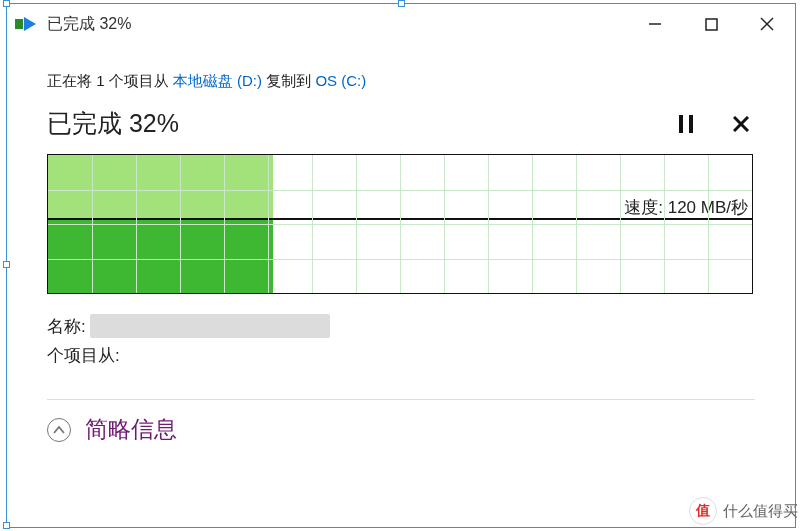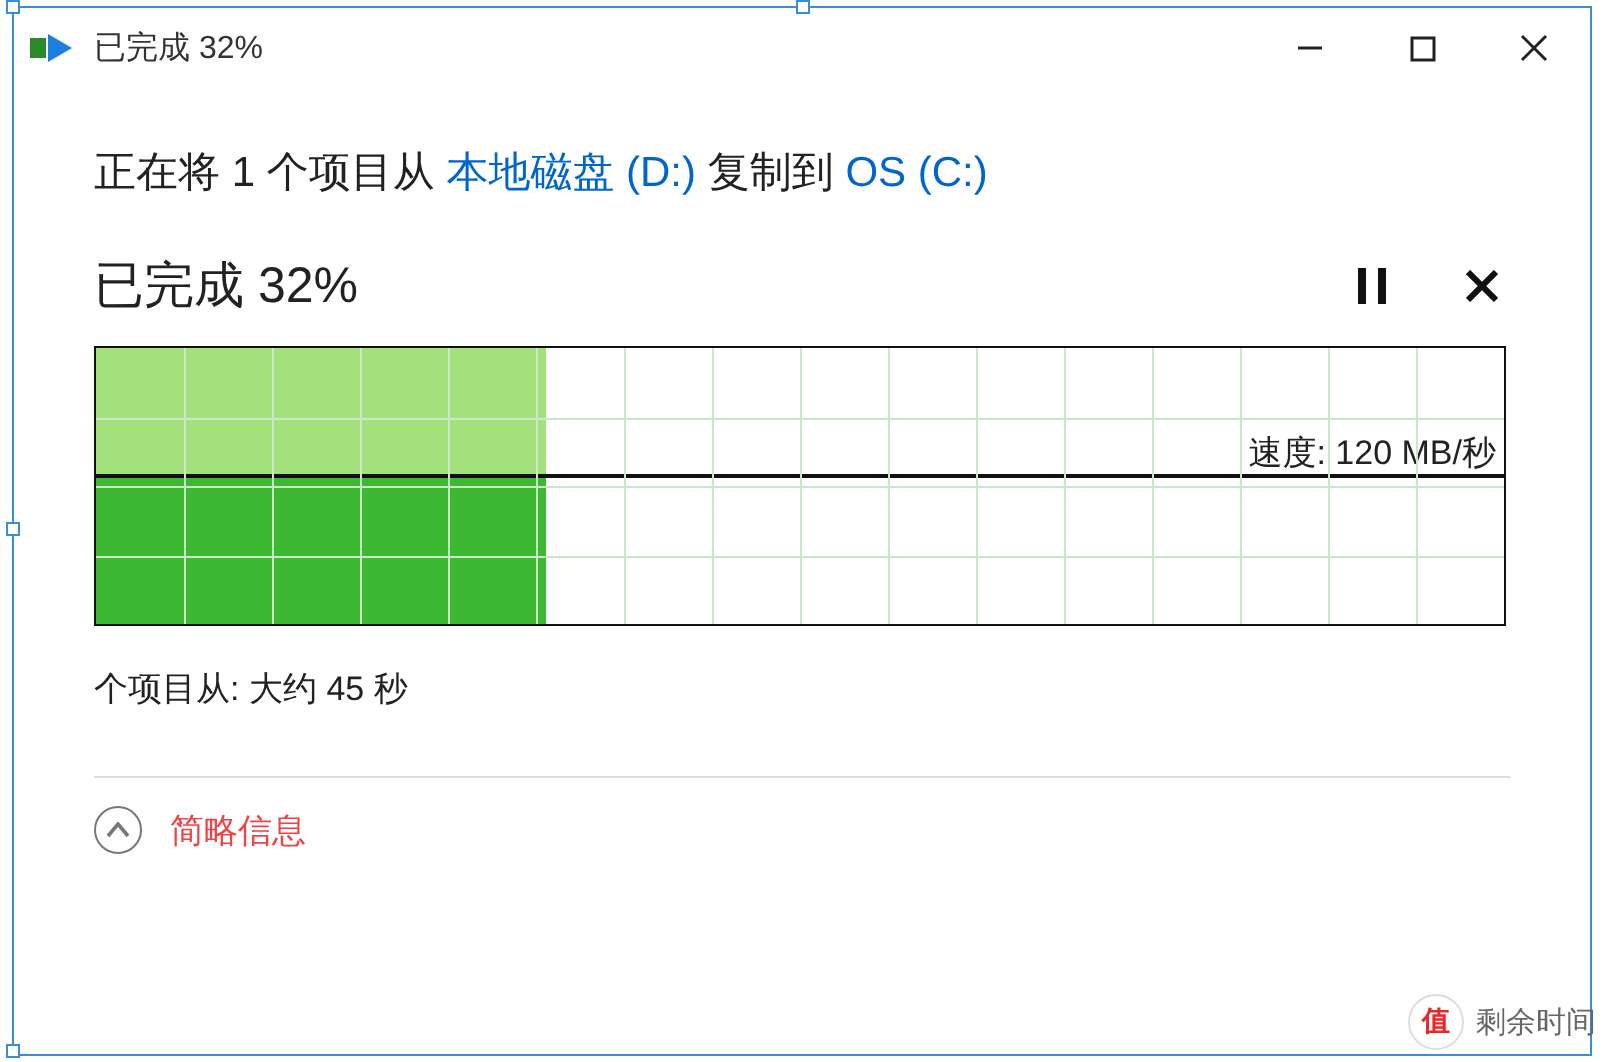--- a/index.html
+++ b/index.html
@@ -50,23 +50,23 @@
     justify-content: center;
     font-size: 14px;
     color: #222;
   }
   .win-btn svg { display: block; }
 
   .content {
     padding: 28px 40px 0 40px;
   }
   .copy-line {
-    font-size: 21px;
-    color: #222;
-    margin-bottom: 26px;
+    font-size: 15px;
+    color: #222;
+    margin-bottom: 16px;
   }
   .copy-line .link { color: #0066cc; }
   .progress-header {
     display: flex;
     align-items: center;
     margin-bottom: 14px;
   }
   .progress-title {
     font-size: 25px;
     color: #222;
@@ -158,22 +158,22 @@
   .collapse-icon {
     width: 24px; height: 24px;
     border: 1.5px solid #777;
     border-radius: 50%;
     display: flex;
     align-items: center;
     justify-content: center;
   }
   .collapse-icon svg { display:block; }
   .collapse-label {
-    font-size: 17px;
-    color: #ef4444;
+    font-size: 23px;
+    color: #701a75;
   }
 
   
   .watermark {
     position: absolute;
     right: 6px;
     bottom: 6px;
     display: flex;
     align-items: center;
     gap: 6px;
@@ -276,22 +276,25 @@
         <div class="chart-grid-v" style="left: 528px;"></div>
         <div class="chart-grid-v" style="left: 572px;"></div>
         <div class="chart-grid-v" style="left: 616px;"></div>
         <div class="chart-grid-v" style="left: 660px;"></div>
         <div class="chart-grid-h" style="top: 34.5px;"></div>
         <div class="chart-grid-h" style="top: 69px;"></div>
         <div class="chart-grid-h" style="top: 103.5px;"></div>
       </div>
 
     <div class="info-line">
+      <span>名称:</span>
+      <span class="redacted"></span>
+    </div>
+    <div class="info-line">
       <span>个项目从:</span>&nbsp;
-      <span>大约 45 秒</span>
     </div>
 
     <div class="divider">
       <span class="collapse-icon">
         <svg width="12" height="8">
             <polyline points="1,7 6,1 11,7" fill="none" stroke="#777" stroke-width="1.8"></polyline>
           </svg>
       </span>
       <span class="collapse-label">简略信息</span>
     </div>
@@ -299,14 +302,14 @@
   </div>
 </div>
 
 <div class="sel-handle" style="left:3px; top:0px;"></div>
 <div class="sel-handle" style="left:398px; top:0px;"></div>
 <div class="sel-handle" style="left:3px; top:261px;"></div>
 <div class="sel-handle" style="left:3px; top:522px;"></div>
 
 <div class="watermark">
   <span class="wm-circle">值</span>
-  <span>剩余时间</span>
+  <span>什么值得买</span>
 </div>
 
 </body></html>

